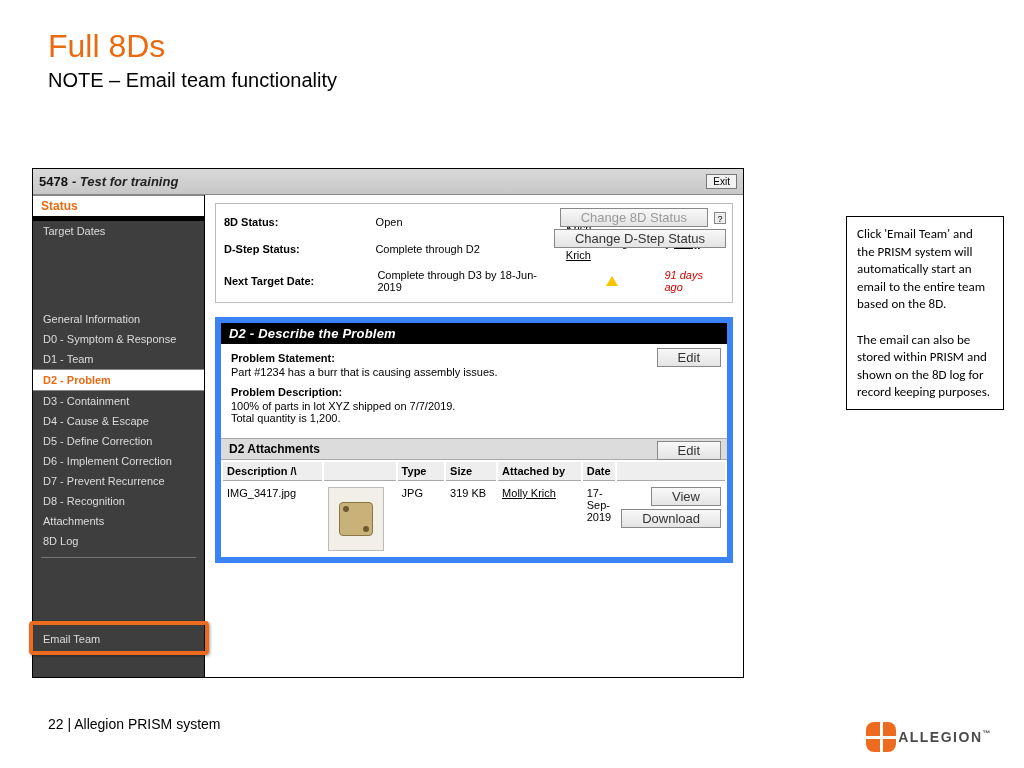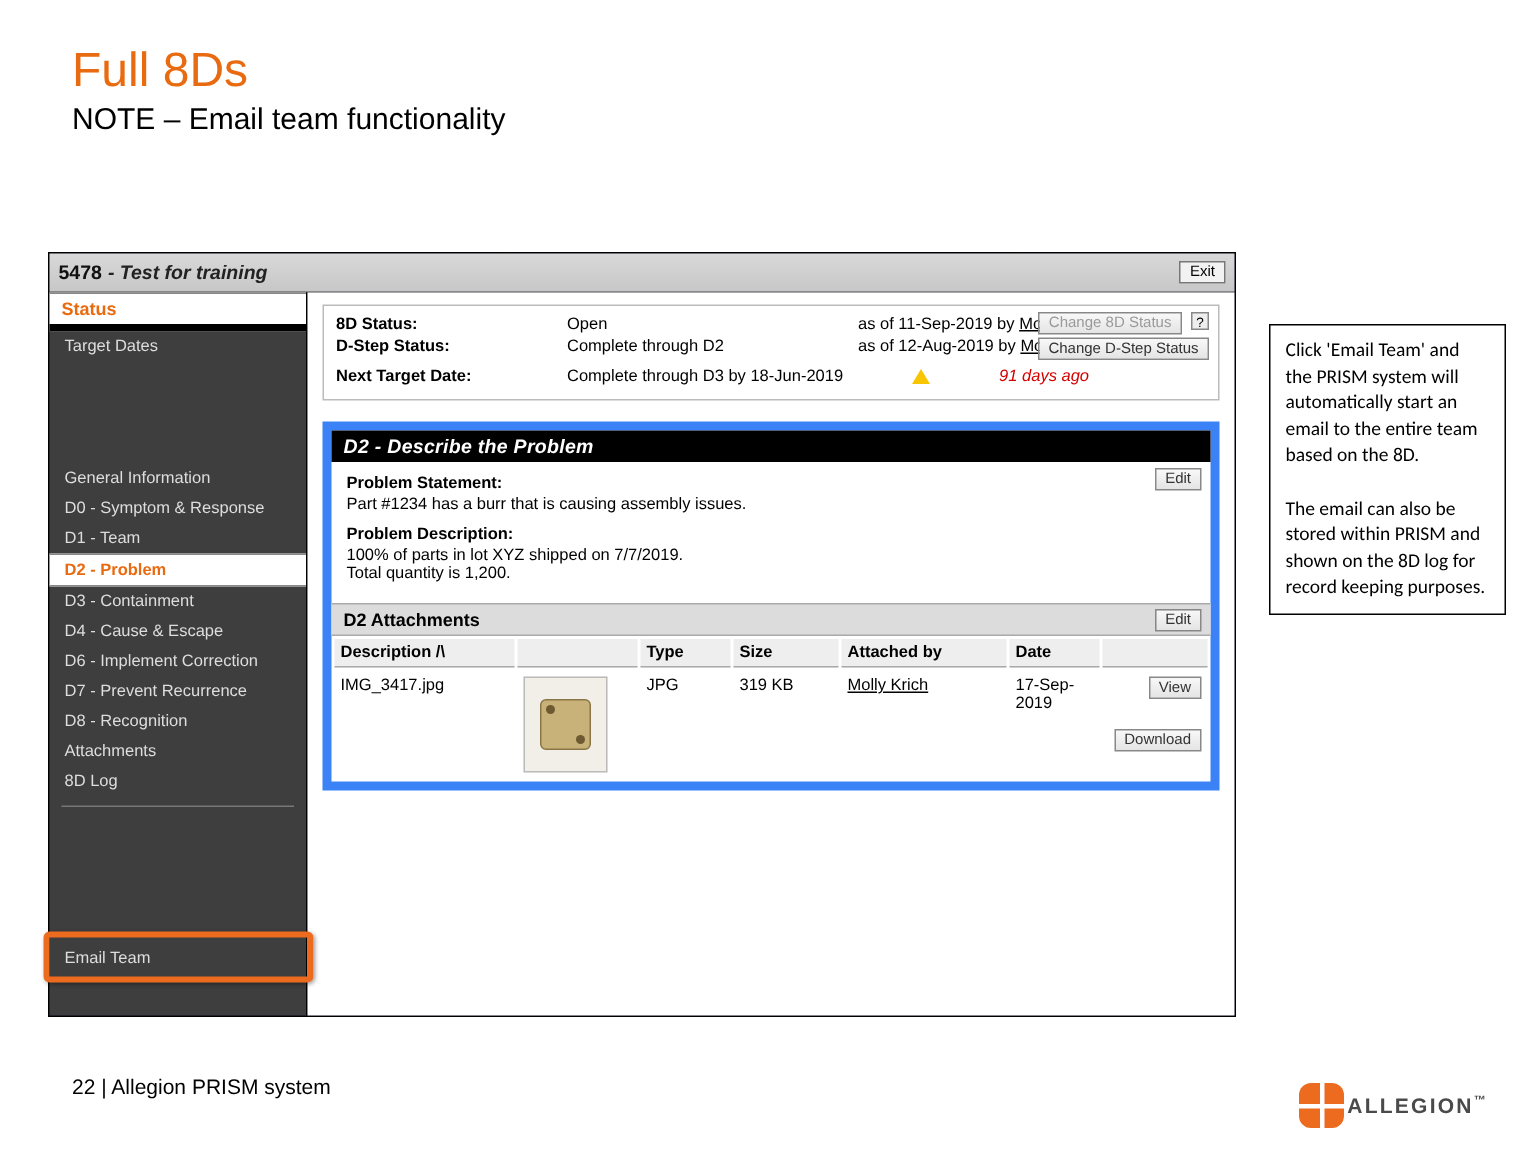--- a/index.html
+++ b/index.html
@@ -20,24 +20,24 @@
   }
   .slide-subtitle {
     color: #000;
     font-size: 20px;
     margin: 0 0 28px 48px;
   }
   .app-window {
     position: absolute;
     left: 32px;
     top: 168px;
-    width: 792px;
+    width: 712px;
     height: 510px;
     border: 1px solid #000;
-    background: #0f172a;
+    background: #eab308;
   }
   .app-header {
     height: 26px;
     background: linear-gradient(#d9d9d9,#c7c7c7);
     border-bottom: 1px solid #888;
     display: flex;
     align-items: center;
     padding: 0 6px;
   }
   .app-id {
@@ -136,22 +136,22 @@
   .status-btns {
     position: absolute;
     right: 6px;
     top: 4px;
     display: flex;
     flex-direction: column;
     align-items: flex-end;
     gap: 2px;
   }
   .mini-btn {
-    font-size: 10px;
-    padding: 1px 6px;
+    font-size: 13px;
+    padding: 1px 20px;
     border: 1px solid #888;
     background: linear-gradient(#f8f8f8,#e4e4e4);
     cursor: pointer;
     color: #333;
   }
   .mini-btn.disabled { color: #9a9a9a;}
   .mini-help {
     display:inline-block;
     width:12px;height:12px;
     border:1px solid #888;
@@ -226,21 +226,21 @@
     border:1px solid #8a7645;
     border-radius:4px;
     position:relative;
   }
   .thumb-inner::before,.thumb-inner::after{
     content:"";position:absolute;width:6px;height:6px;border-radius:50%;
     background:#6d5a30;
   }
   .thumb-inner::before{left:3px;top:3px;}
   .thumb-inner::after{right:3px;bottom:3px;}
-  .att-actions{ display:flex; flex-direction:column; gap:20px; align-items:flex-end;}
+  .att-actions{ display:flex; flex-direction:column; gap:3px; align-items:flex-end;}
   .callout {
     position: absolute;
     left: 846px;
     top: 216px;
     width: 158px;
     border: 1px solid #000;
     padding: 8px 10px;
     font-size: 13px;
     line-height: 1.35;
     font-family: Calibri, Arial, sans-serif;
@@ -301,20 +301,21 @@
     <div class="sidebar">
       <div class="side-pill">Status</div>
       <div class="side-item">Target Dates</div>
       <div class="side-gap"></div>
       <div class="side-item">General Information</div>
       <div class="side-item">D0 - Symptom &amp; Response</div>
       <div class="side-item">D1 - Team</div>
       <div class="side-item selected">D2 - Problem</div>
       <div class="side-item">D3 - Containment</div>
       <div class="side-item">D4 - Cause &amp; Escape</div>
+      <div class="side-item">D5 - Define Correction</div>
       <div class="side-item">D6 - Implement Correction</div>
       <div class="side-item">D7 - Prevent Recurrence</div>
       <div class="side-item">D8 - Recognition</div>
       <div class="side-item">Attachments</div>
       <div class="side-item">8D Log</div>
       <div class="side-divider"></div>
       <div class="email-team-wrap">
         <span class="email-team-btn">Email Team</span>
         <div class="highlight-box"></div>
       </div>

